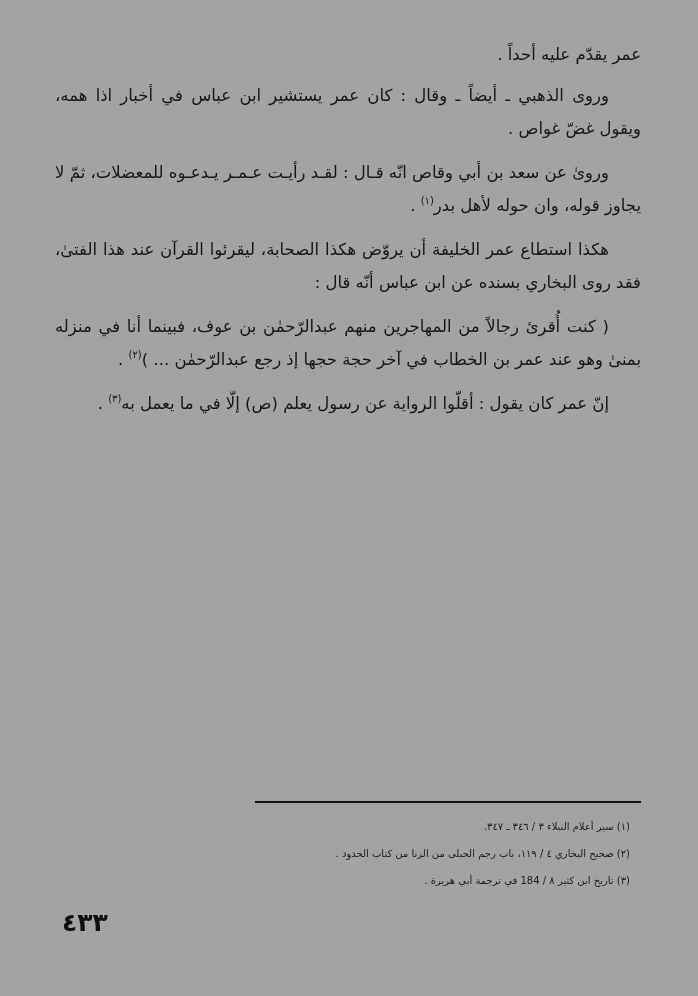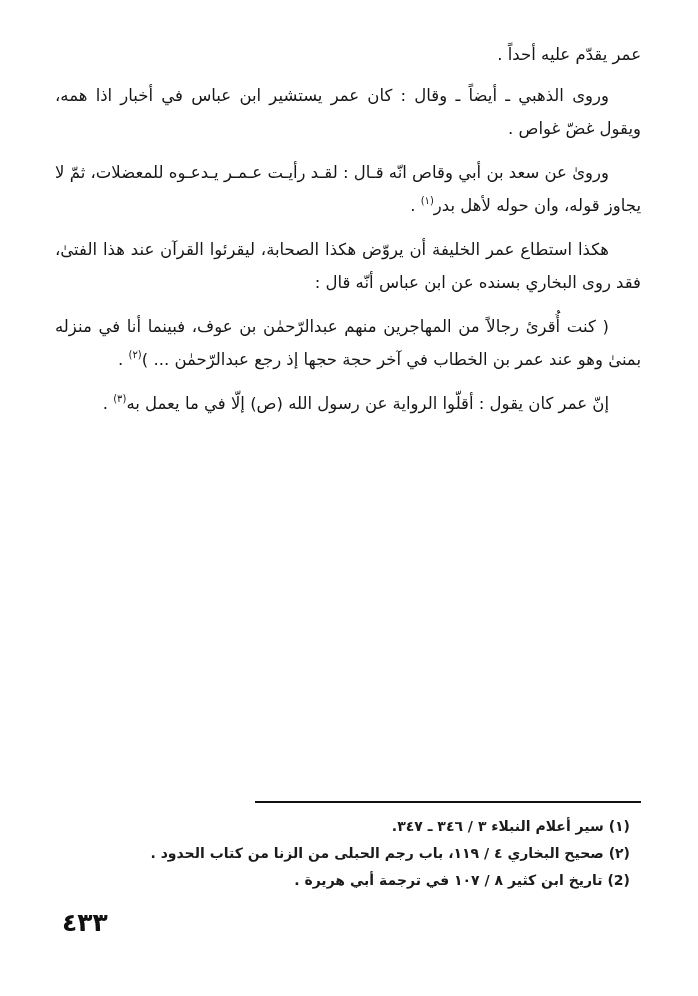--- a/index.html
+++ b/index.html
@@ -7,21 +7,21 @@
   body {
     width: 698px;
     height: 996px;
     background: #e9e8e4;
     font-family: "DejaVu Sans", sans-serif;
   }
   .page {
     position: relative;
     width: 698px;
     height: 996px;
-    background: #ffffff;
+    background: #a3a3a3;
     direction: rtl;
     color: #161616;
     overflow: hidden;
   }
   .body-text {
     position: absolute;
     top: 38px;
     right: 57px;
     width: 586px;
   }
@@ -48,25 +48,24 @@
     border-top: 2.5px solid #111;
   }
   .footnotes {
     position: absolute;
     top: 813px;
     right: 68px;
     width: 575px;
   }
   .footnote {
     margin: 0;
-    font-size: 14px;
+    font-size: 10px;
     line-height: 27px;
     text-align: right;
     color: #1b1b1b;
-    font-weight: bold;
   }
   .page-number {
     position: absolute;
     top: 908px;
     left: 62px;
     font-size: 25px;
     font-weight: bold;
     color: #101010;
   }
 </style>
@@ -83,27 +82,27 @@
 
     <p class="para indent"><span>وروىٰ عن سعد بن أبي وقاص انّه قـال : لقـد رأيـت عـمـر يـدعـوه للمعضلات، ثمّ لا يجاوز قوله، وان حوله لأهل بدر</span><sup class="fn-marker">(١)</sup><span> .</span></p>
 
     <p class="para indent"><span>هكذا استطاع عمر الخليفة أن يروّض هكذا الصحابة، ليقرئوا القرآن عند هذا الفتىٰ، فقد روى البخاري بسنده عن ابن عباس أنّه قال :</span><sup class="fn-marker"></sup><span></span></p>
 
     <p class="para indent"><span>( كنت أُقرئ رجالاً من المهاجرين منهم عبدالرّحمٰن بن عوف، فبينما أنا في منزله بمنىٰ وهو عند عمر بن الخطاب في آخر حجة حجها إذ رجع عبدالرّحمٰن ... )</span><sup class="fn-marker">(٢)</sup><span> .</span></p>
 
 
 
 
-    <p class="para indent"><span>إنّ عمر كان يقول : أقلّوا الرواية عن رسول الله (ص) إلّا في ما يعمل به</span><sup class="fn-marker">(٣)</sup><span> .</span></p>
+    <p class="para indent"><span>إنّ عمر كان يقول : أقلّوا الرواية عن رسول يعلم (ص) إلّا في ما يعمل به</span><sup class="fn-marker">(٣)</sup><span> .</span></p>
 
   </main>
 
   <div class="footnote-sep"></div>
 
   <section class="footnotes">
     <p class="footnote">(١) سير أعلام النبلاء ٣ / ٣٤٦ ـ ٣٤٧.</p>
     <p class="footnote">(٢) صحيح البخاري ٤ / ١١٩، باب رجم الحبلى من الزنا من كتاب الحدود .</p>
-    <p class="footnote">(2) تاريخ ابن كثير ٨ / ١٠٧ في ترجمة أبي هريرة .</p>
+    <p class="footnote">(٣) تاريخ ابن كثير ٨ / 184 في ترجمة أبي هريرة .</p>
   </section>
 
   <div class="page-number">٤٣٣</div>
 
 </div>
 
 </body></html>

